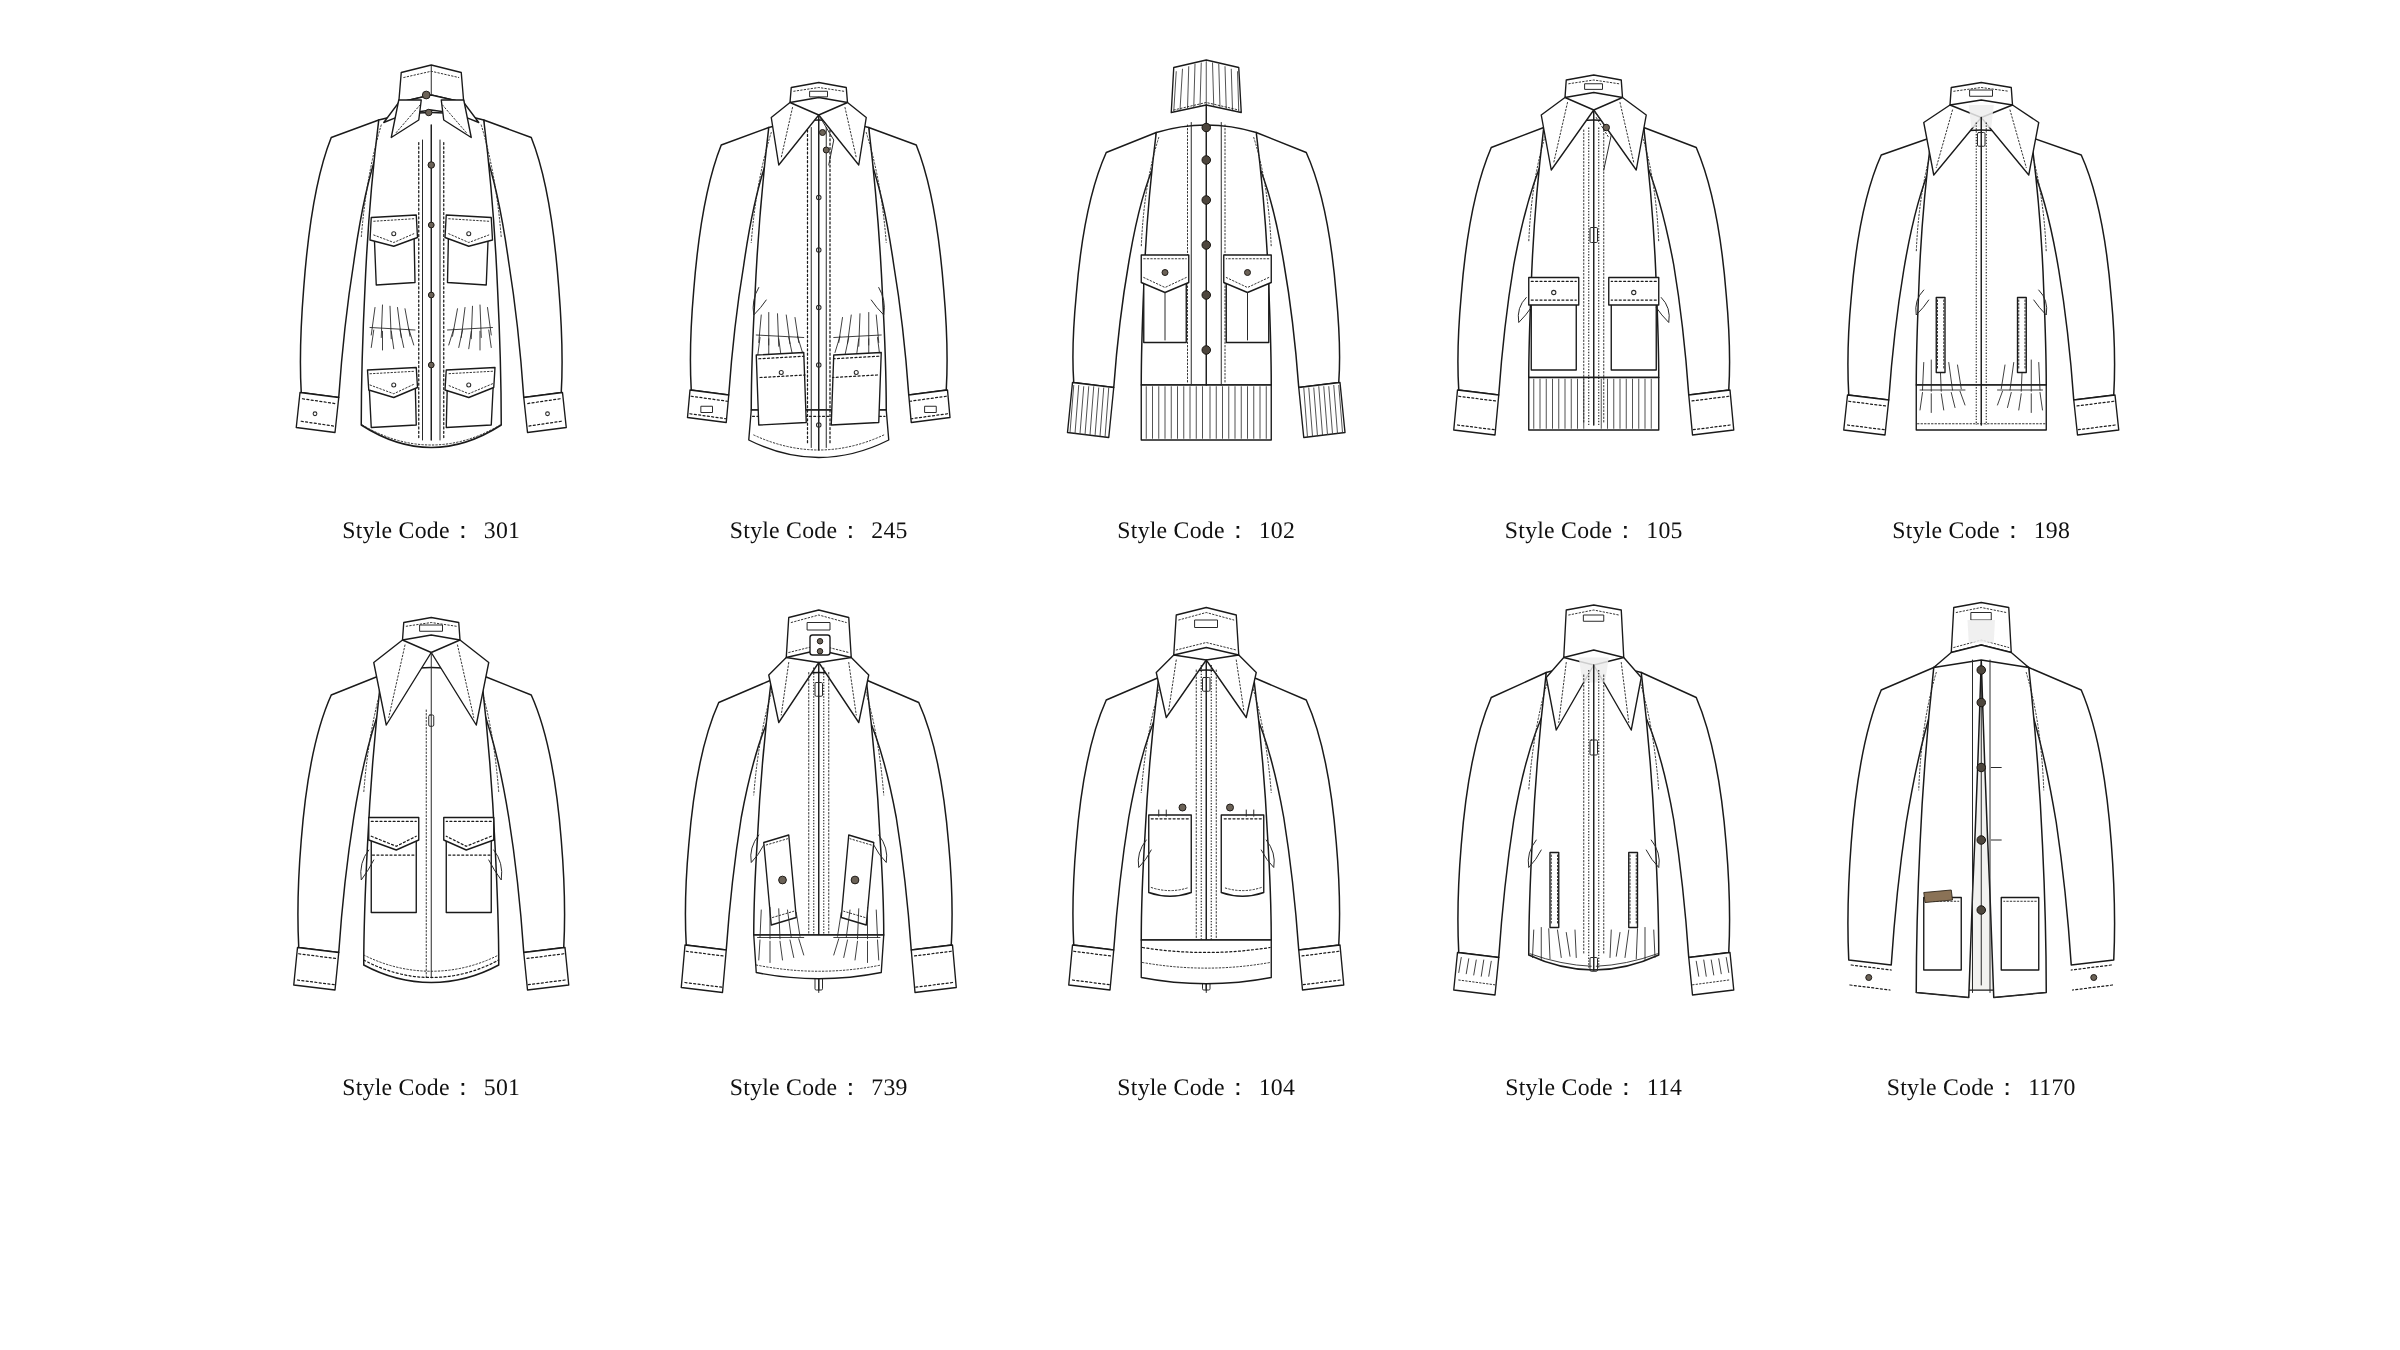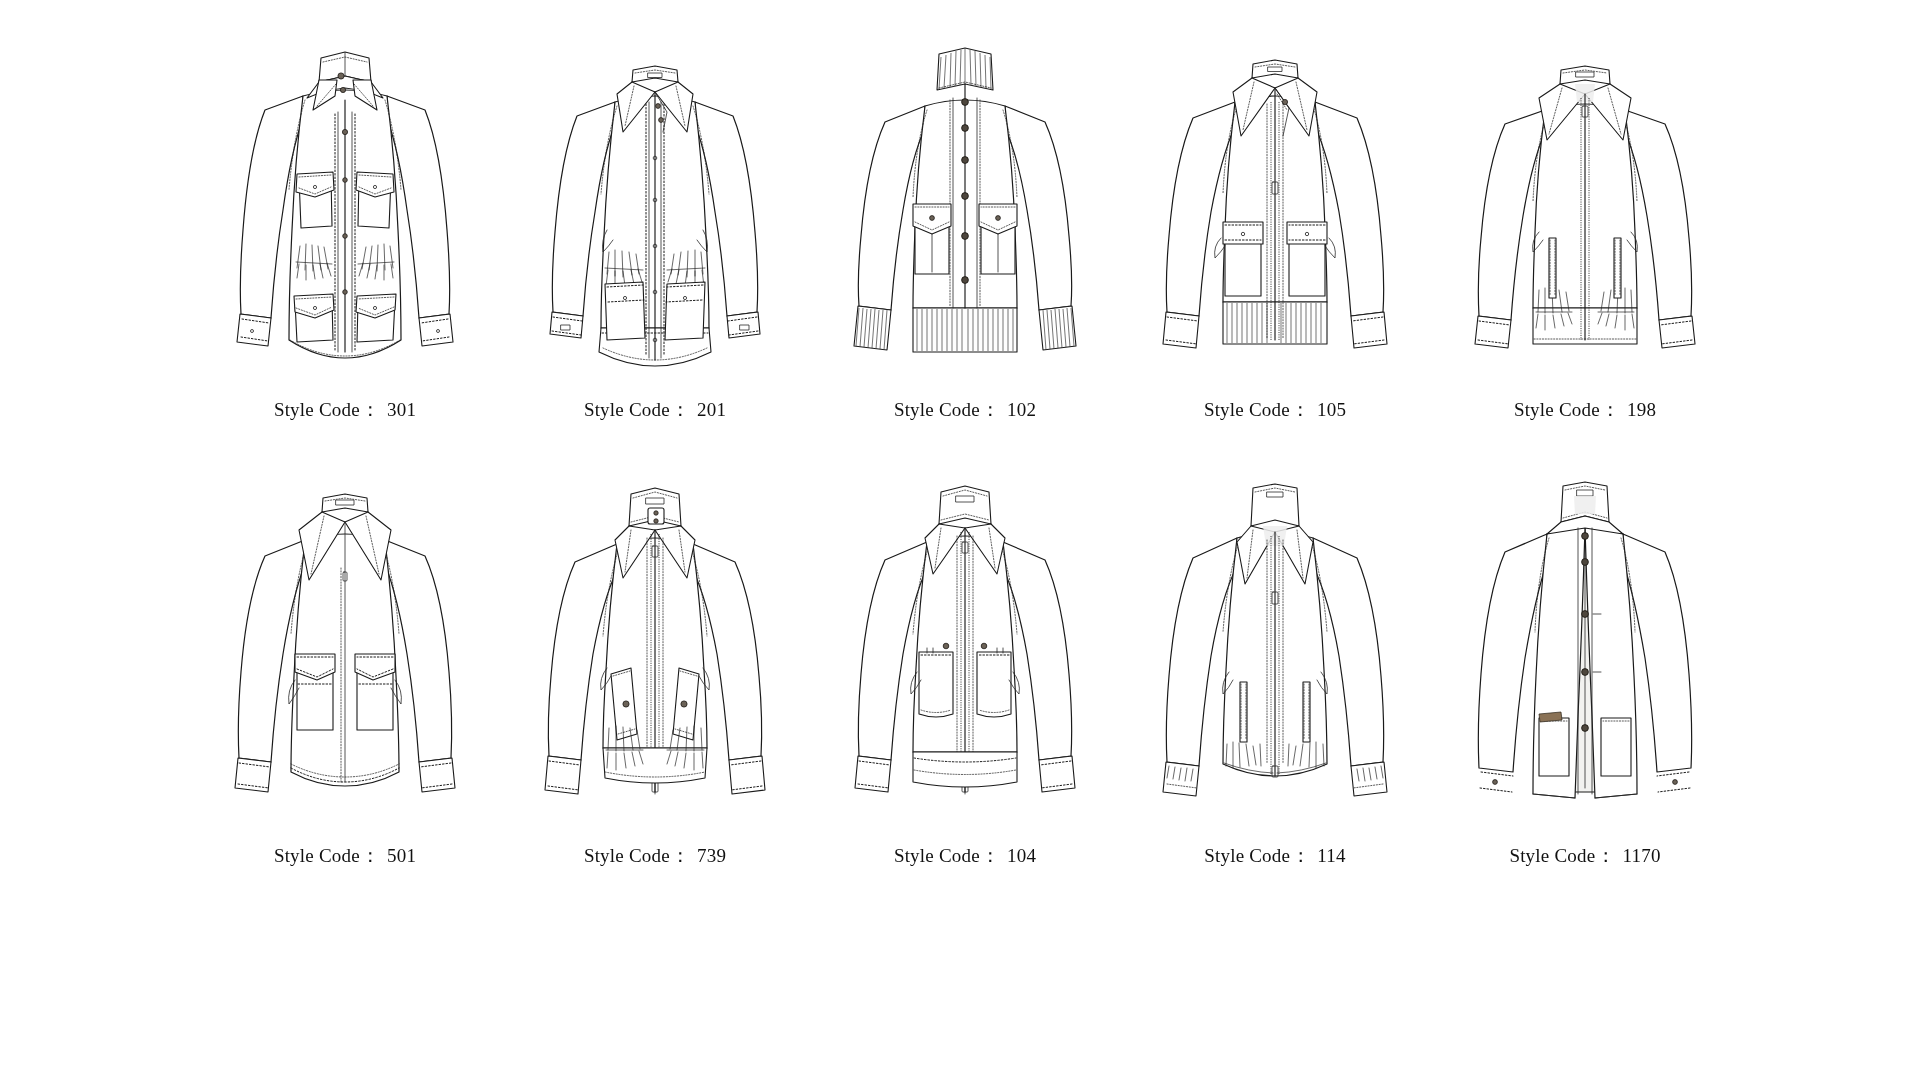--- a/index.html
+++ b/index.html
@@ -40,21 +40,21 @@
   .cell-spacer-left { width: 190px; flex: 0 0 190px; }
 
   .fig {
     width: 300px;
     height: 355px;
     display: block;
   }
   #row-2 .fig { height: 365px; }
 
   .caption {
-    margin-top: 2px;
+    margin-top: 16px;
     font-size: 19px;
     letter-spacing: 0.2px;
     color: #111111;
     white-space: nowrap;
     font-family: "Liberation Serif", "DejaVu Serif", serif;
   }
   .caption .lbl { }
   .caption .colon { padding: 0 2px 0 1px; }
   .caption .code { padding-left: 5px; }
 
@@ -282,21 +282,21 @@
         </g>
 
         <path class="panel-fill" d="M100 244 L138 242 L140 298 L102 300 Z"></path>
         <path class="stitch" d="M102 247 L138 245 M103 262 L139 260"></path>
         <circle class="hole" cx="120" cy="258" r="1.6"></circle>
         <path class="panel-fill" d="M200 242 L162 244 L160 300 L198 298 Z"></path>
         <path class="stitch" d="M198 245 L162 247 M197 260 L161 262"></path>
         <circle class="hole" cx="180" cy="258" r="1.6"></circle>
       </svg>
       <div class="caption">
-        <span class="lbl">Style Code</span><span class="colon">：</span><span class="code">201</span>
+        <span class="lbl">Style Code</span><span class="colon">：</span><span class="code">245</span>
       </div>
     </div>
 
     <div class="cell">
       <svg class="fig" viewBox="0 0 300 355">
         <path class="body-fill" d="M110 66 L70 82 Q52 122 46 196 Q42 238 44 266 L76 270 Q80 216 88 170 Q97 116 110 88 Z"></path>
         <path class="body-fill" d="M190 66 L230 82 Q248 122 254 196 Q258 238 256 266 L224 270 Q220 216 212 170 Q203 116 190 88 Z"></path>
 
         <path class="panel-fill" d="M43 266 L76 270 L72 310 L39 306 Z"></path>
         <g class="rib">

